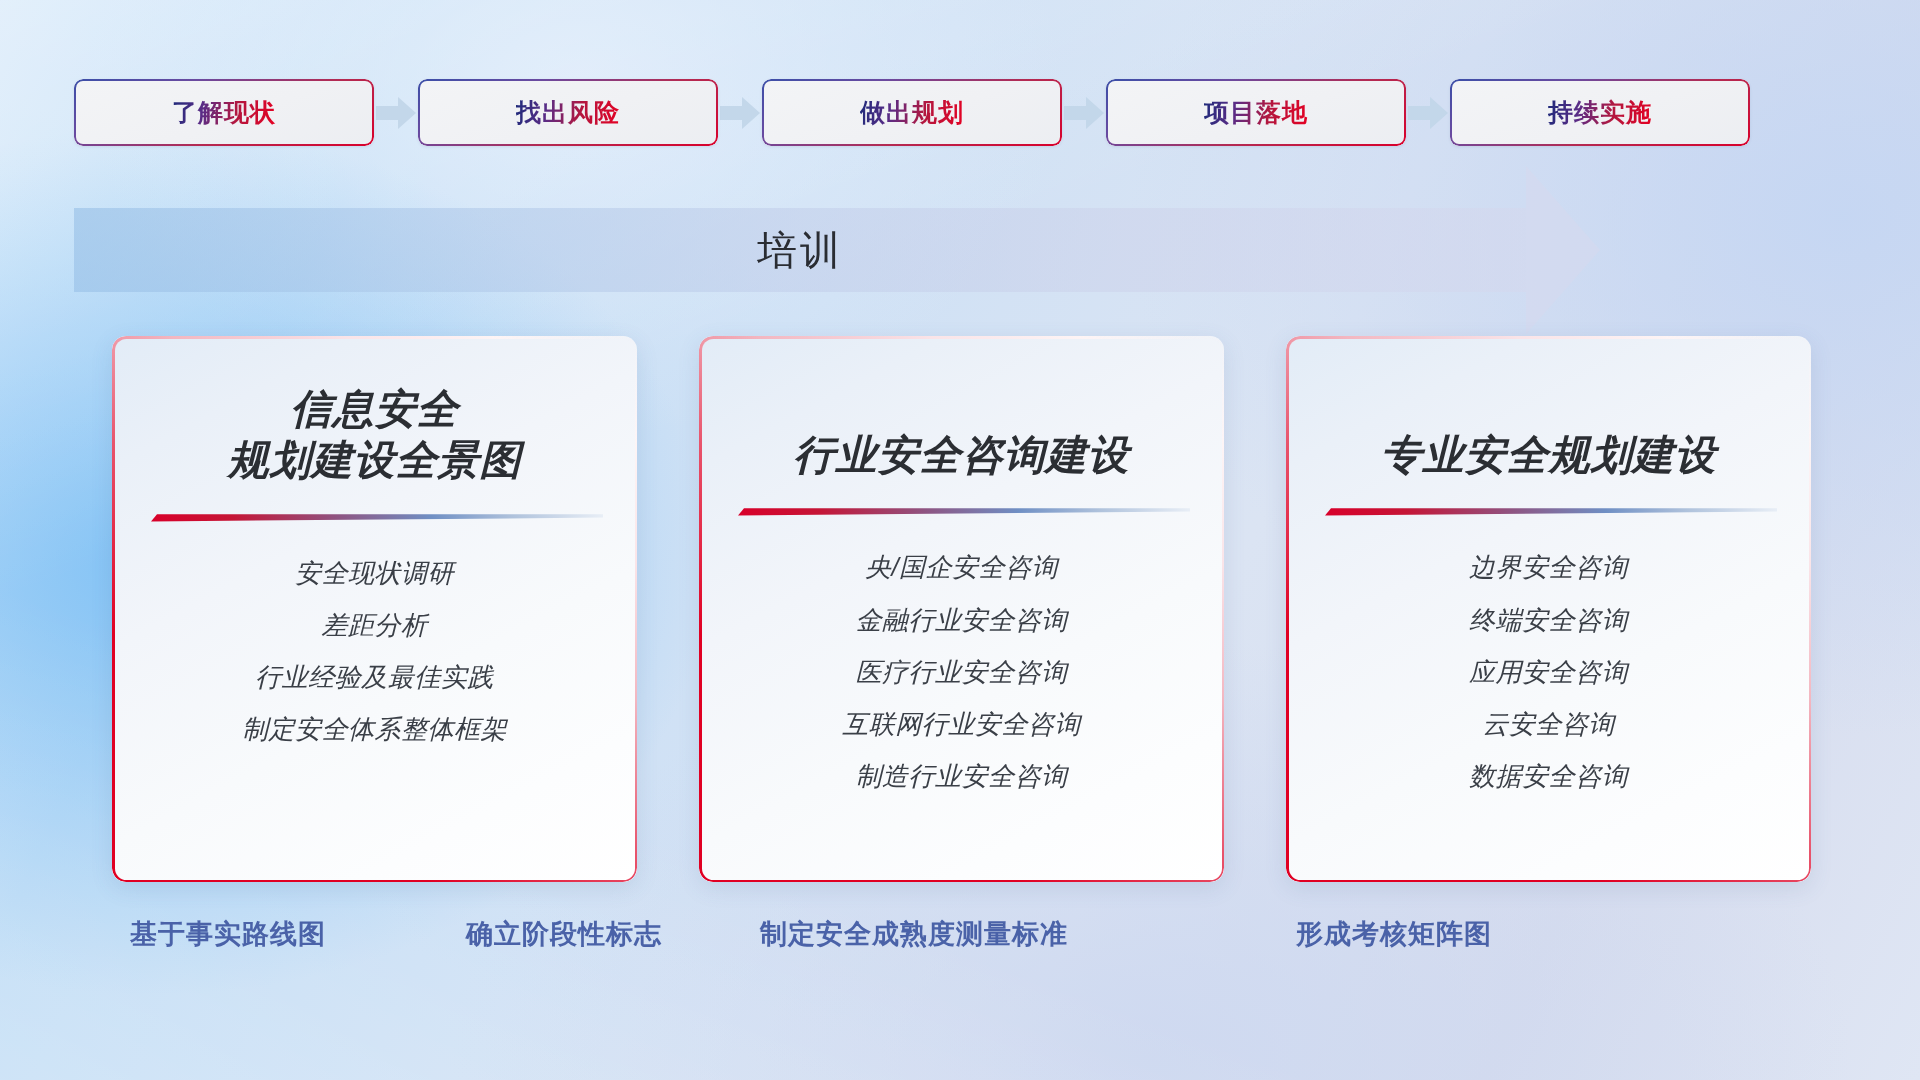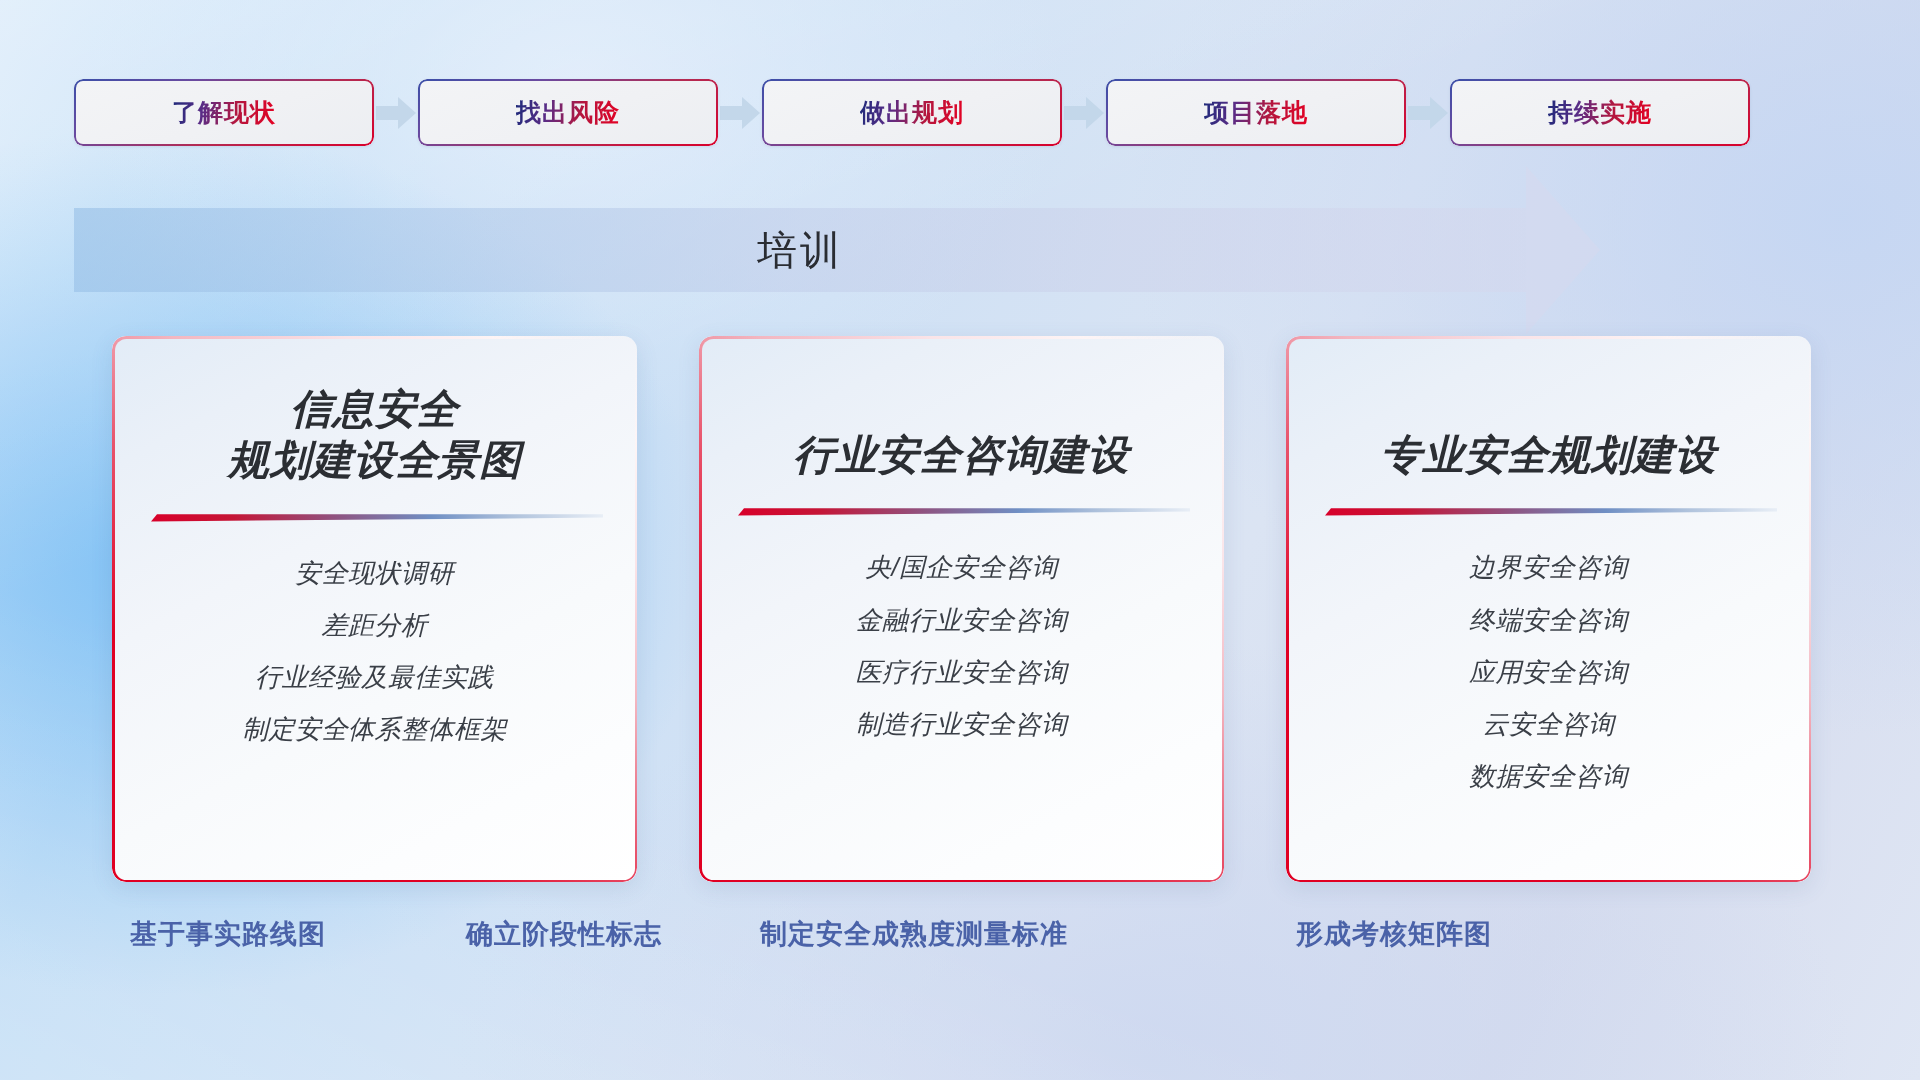--- a/index.html
+++ b/index.html
@@ -346,20 +346,21 @@
                 <stop offset="100%" stop-color="#e8eef6"></stop>
               </linearGradient>
             </defs>
             <path d="M4 8.4 L10 1.2 L456 1.2 L456 4.6 L4 8.4 Z" fill="url(#rule2)"></path>
           </svg>
         </div>
         <div class="card-list">
           <div class="card-list-item">央/国企安全咨询</div>
           <div class="card-list-item">金融行业安全咨询</div>
           <div class="card-list-item">医疗行业安全咨询</div>
+          <div class="card-list-item">互联网行业安全咨询</div>
           <div class="card-list-item">制造行业安全咨询</div>
         </div>
       </div>
     </div>
 
     <div class="card one-line">
       <div class="card-inner">
         <div class="card-title">专业安全规划建设</div>
         <div class="card-rule">
           <svg width="456" height="10" viewBox="0 0 456 10" preserveAspectRatio="none" aria-hidden="true">

